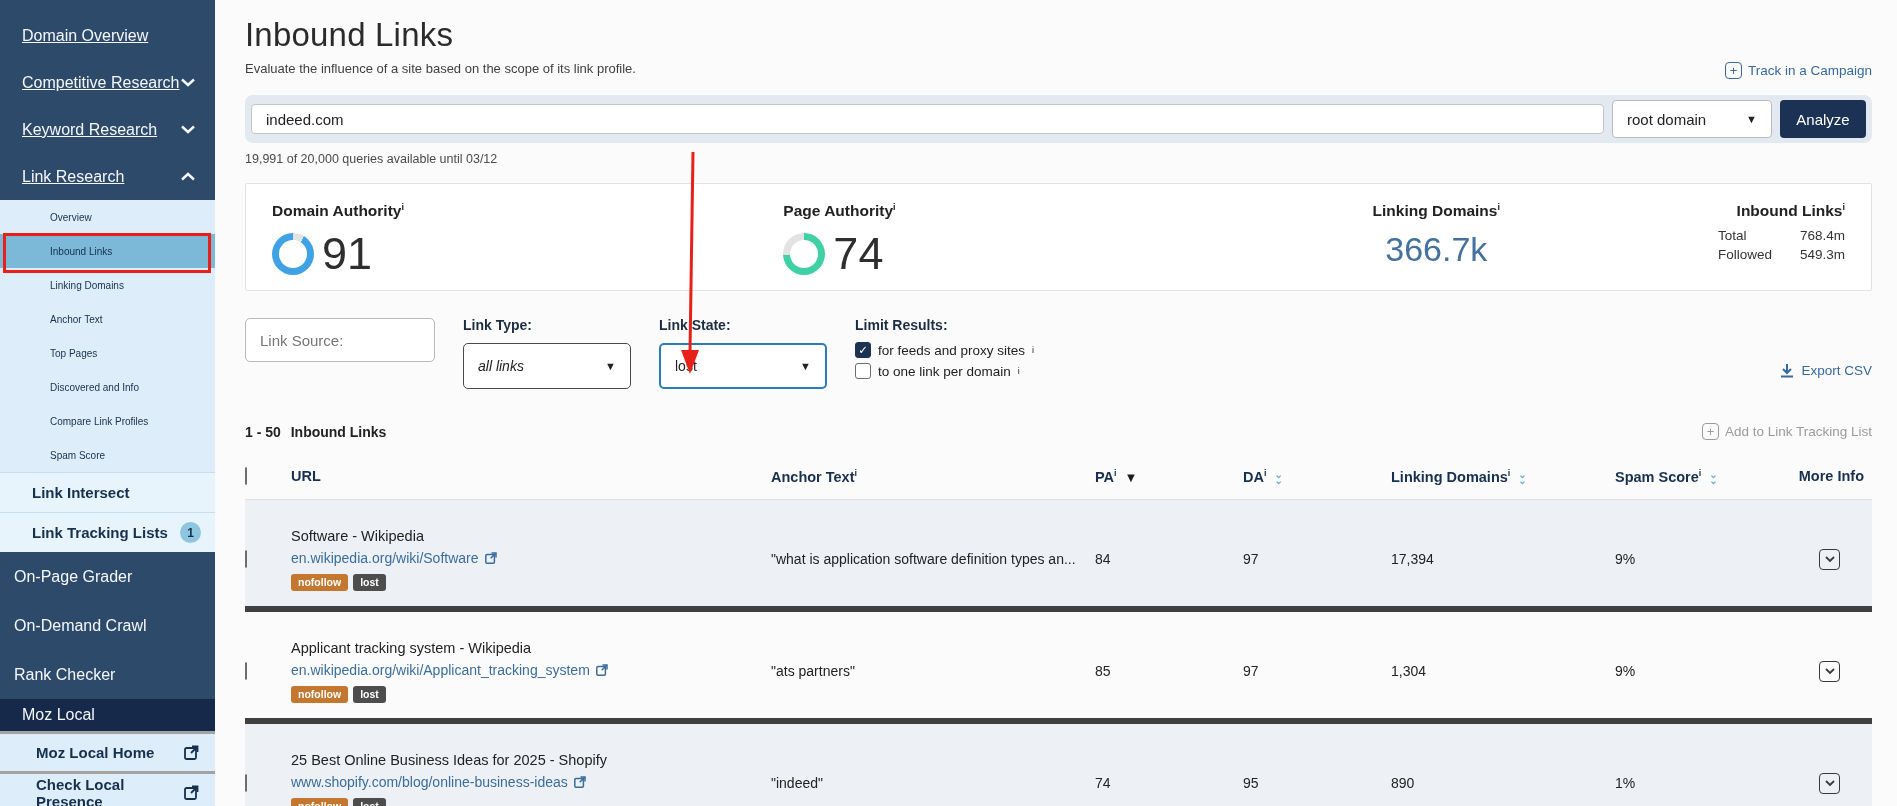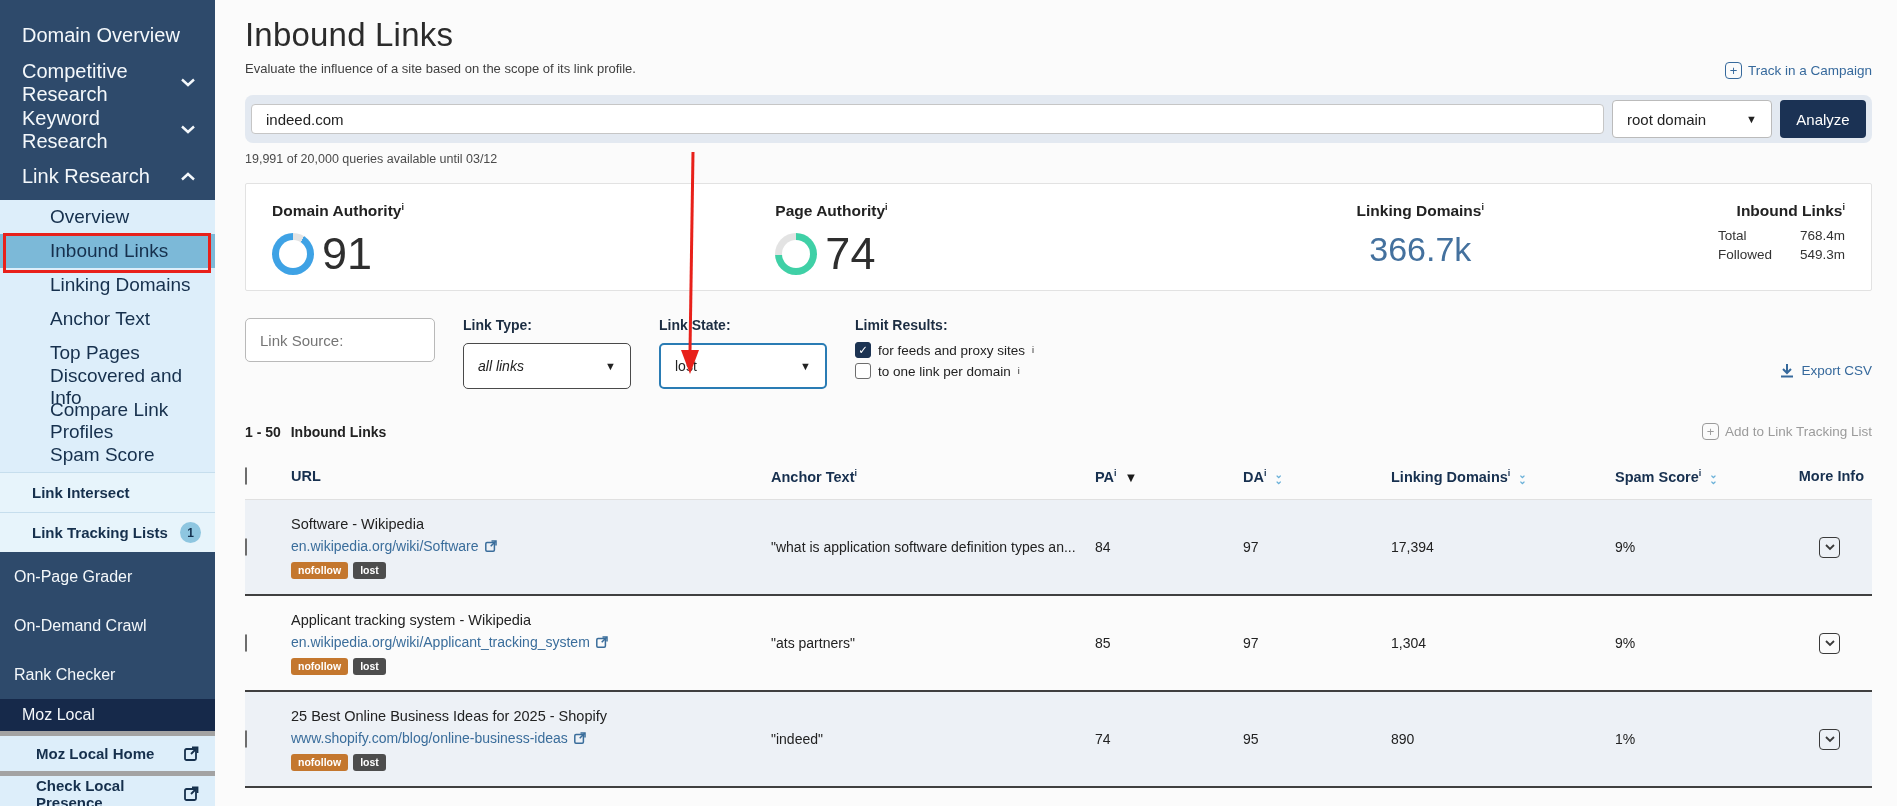--- a/index.html
+++ b/index.html
@@ -3,38 +3,38 @@
 <meta charset="utf-8">
 <style>
   * { margin:0; padding:0; box-sizing:border-box; }
   html,body { width:1897px; height:806px; overflow:hidden; background:#fbfbfb;
     font-family:"Liberation Sans", sans-serif; color:#222; }
 
   
   .sidebar { position:absolute; left:0; top:0; width:215px; height:806px;
     background:#2e4a6b; color:#f4f8fb; }
   .side-top-item { height:47px; display:flex; align-items:center; justify-content:space-between;
-    padding:0 20px 0 22px; font-size:20px; cursor:pointer; }
+    padding:0 20px 0 22px; font-size:16px; cursor:pointer;text-decoration:underline; }
   .side-pad { height:12px; }
   .submenu { background:#ddeefa; color:#16304d; }
   .sub-item { height:34px; display:flex; align-items:center; padding-left:50px;
-    font-size:19px; cursor:pointer; }
+    font-size:10px; cursor:pointer; }
   .sub-item.selected { background:#7cb9d8; }
   .section2 { background:#e7f4fb; color:#16304d; }
   .sec2-item { height:40px; display:flex; align-items:center; justify-content:space-between;
     padding:0 14px 0 32px; font-size:15px; font-weight:bold; border-top:1px solid #c6deed; cursor:pointer; }
   .badge-circle { width:21px; height:21px; border-radius:50%; background:#8ec6e0; color:#14304e;
     font-size:12px; font-weight:bold; display:flex; align-items:center; justify-content:center; }
   .dark-item { height:49px; display:flex; align-items:center; padding-left:14px; font-size:16px;
     background:#2e4a6b; color:#f4f8fb; cursor:pointer; }
   .moz-local { background:#16294a; height:32px; display:flex; align-items:center; padding-left:22px;
     font-size:16px; cursor:pointer; }
   .local-sub { background:#ddeefa; color:#16304d; }
   .local-sub-item { height:40px; display:flex; align-items:center; justify-content:space-between;
-    padding:0 16px 0 36px; font-size:15px; font-weight:bold; border-top:5px solid #a3a3a3; cursor:pointer; }
+    padding:0 16px 0 36px; font-size:15px; font-weight:bold; border-top:3px solid #a3a3a3; cursor:pointer; }
 
   
   .red-box { position:absolute; left:3px; top:233px; width:208px; height:40px;
     border:3px solid #e8201a; pointer-events:none; z-index:5; }
   
   .red-arrow { position:absolute; left:676px; top:152px; z-index:5; pointer-events:none; }
 
   
   .main { position:absolute; left:215px; top:0; width:1682px; height:806px; padding:16px 25px 0 30px; }
   .head-row { display:flex; justify-content:space-between; align-items:flex-start; }
@@ -47,21 +47,21 @@
     display:flex; gap:8px; align-items:center; }
   .search-input { flex:1; height:30px; border:1px solid #c6c6c6; border-radius:4px;
     font-size:15px; padding:0 14px; color:#222; background:#fff; font-family:inherit; }
   .scope-select { width:160px; height:38px; background:#fff; border:1px solid #bbb; border-radius:4px;
     display:flex; align-items:center; justify-content:space-between; padding:0 14px; font-size:15px; cursor:pointer; }
   .analyze-btn { width:86px; height:38px; background:#1b3254; color:#fff; border:none; border-radius:4px;
     font-size:15px; font-family:inherit; cursor:pointer; }
   .quota { font-size:12.5px; color:#4a4a4a; margin-top:9px; }
 
   .metrics { margin-top:17px; background:#fff; border:1px solid #e2e2e2; border-radius:2px;
-    display:flex; padding:18px 26px 20px 26px; height:108px; }
+    display:flex; padding:18px 26px 20px 26px; height:108px;gap:8px; }
   .metric { display:flex; flex-direction:column; }
   .m-da { width:32%; } .m-pa { width:30%; }
   .m-ld { width:22%; align-items:center; } .m-il { flex:1; align-items:flex-end; }
   .m-label { font-size:15.5px; font-weight:bold; color:#222; }
   .m-label sup, .f-label sup, .cb-row sup, th sup { font-size:9px; }
   .m-valrow { display:flex; align-items:center; gap:8px; margin-top:8px; }
   .donut { width:42px; height:42px; border-radius:50%; position:relative; }
   .donut::after { content:""; position:absolute; inset:7px; background:#fff; border-radius:50%; }
   .donut-da { background:conic-gradient(#e3e3e3 0 9%, #3ea2e5 9% 100%); }
   .donut-pa { background:conic-gradient(from -94deg, #e3e3e3 0 26%, #3fd0a6 26% 100%); }
@@ -97,21 +97,21 @@
   table.links { width:100%; border-collapse:collapse; margin-top:14px; table-layout:fixed; }
   .links col.c-cb{width:46px;} .links col.c-url{width:480px;} .links col.c-anchor{width:324px;}
   .links col.c-pa{width:148px;} .links col.c-da{width:148px;} .links col.c-ld{width:224px;}
   .links col.c-ss{width:164px;} .links col.c-mi{width:auto;}
   .links th { text-align:left; font-size:14.5px; color:#17304f; padding:14px 4px 14px 0;
     border-bottom:1px solid #e0e0e0; font-weight:bold; white-space:nowrap; }
   .links th.right, .links td.right { text-align:right; padding-right:8px; }
   .sort-solid { color:#1a1a1a; font-size:13px; margin-left:8px; }
   .dbl-chev { display:inline-block; margin-left:8px; color:#69b0d8; font-size:10px; line-height:6px;
     letter-spacing:0; vertical-align:middle; }
-  .links td { padding:16px 4px 15px 0; border-bottom:2px solid #404040; font-size:14px;
+  .links td { padding:28px 4px 15px 0; border-bottom:6px solid #404040; font-size:14px;
     vertical-align:middle; }
   tr.alt { background:#edf1f6; }
   .url-cell .title { font-size:14.5px; color:#222; }
   .url-cell .link { margin-top:6px; font-size:14px; color:#3a6d9b; display:flex; align-items:center;
     gap:6px; cursor:pointer; width:fit-content; }
   .badges { margin-top:8px; display:flex; gap:5px; }
   .bdg { font-size:10.5px; font-weight:bold; color:#fff; border-radius:3px; padding:2.5px 7px; }
   .bdg-nofollow { background:#c4772e; } .bdg-lost { background:#4d4d4d; }
   .anchor-cell { color:#222; overflow:hidden; white-space:nowrap; text-overflow:ellipsis; }
   .mi-btn { width:21px; height:21px; border:1.5px solid #3a3a3a; border-radius:4px; background:transparent;

